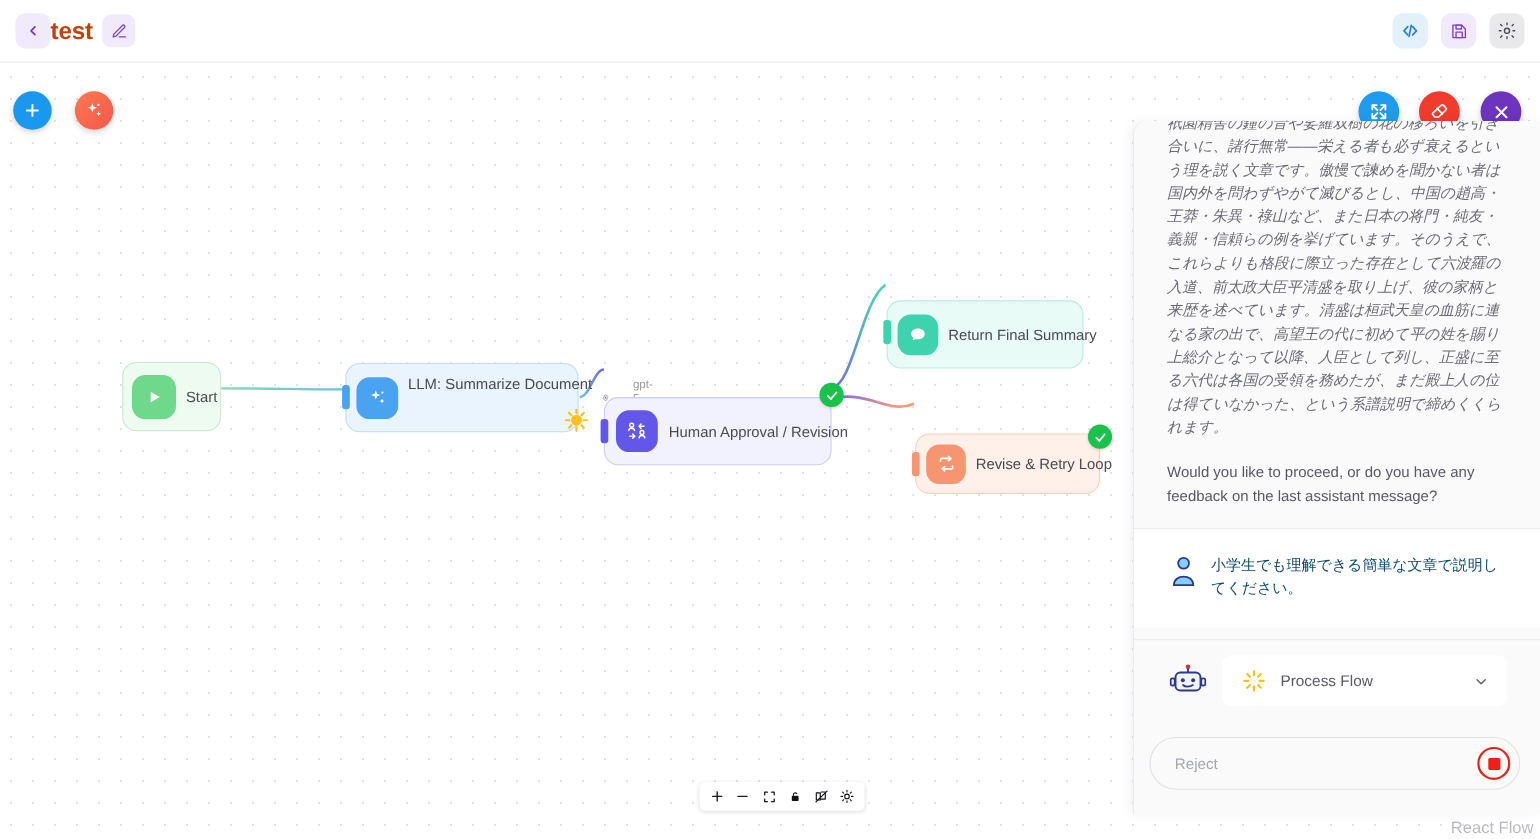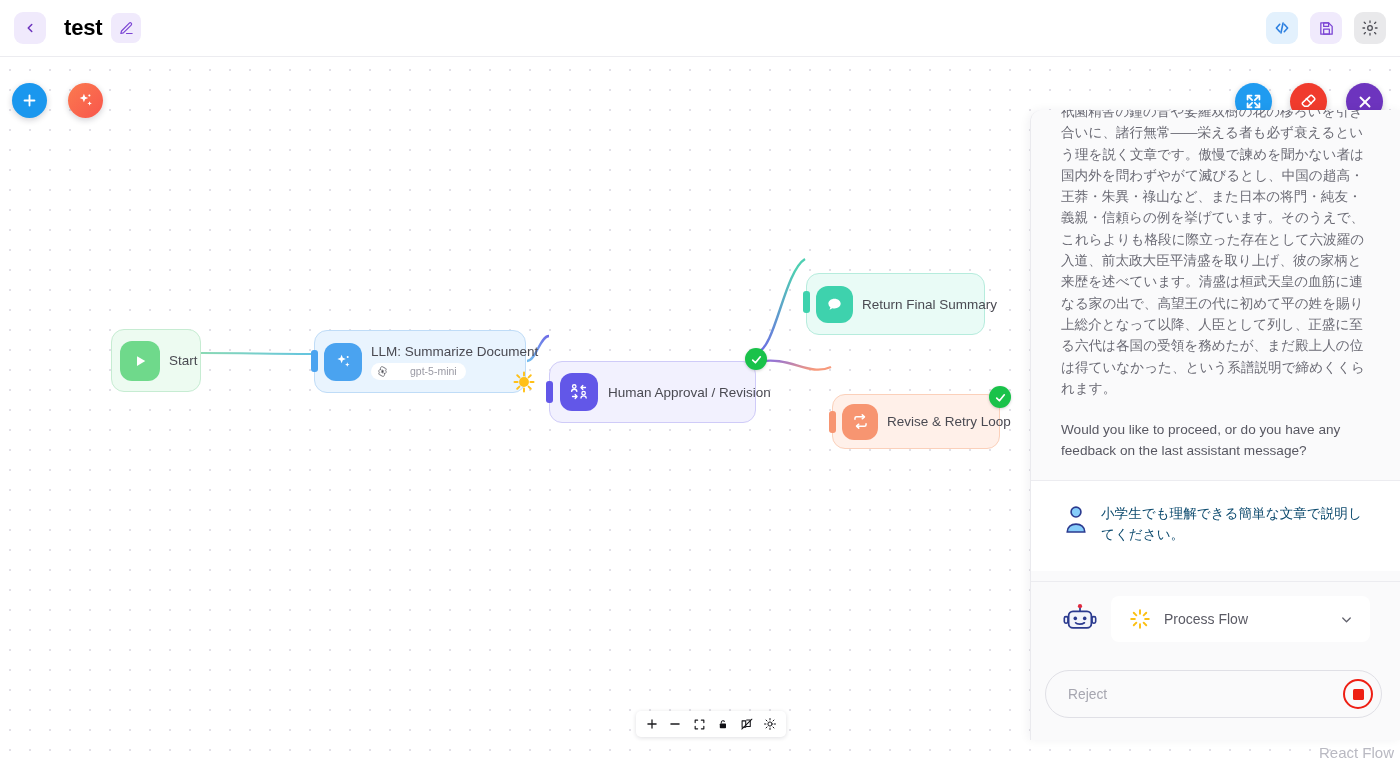--- a/index.html
+++ b/index.html
@@ -22,22 +22,22 @@
     z-index: 40;
   }
   .back-btn {
     width: 32px; height: 32px; margin-left: 14px;
     border-radius: 9px; background: #f0eafc;
     display: flex; align-items: center; justify-content: center;
     cursor: pointer; border: none;
   }
   .back-btn svg { display: block; }
   .proj-title {
-    margin-left: 18px; font-size: 22px; font-weight: 700;
-    color: #000000; letter-spacing: -0.2px;
+    font-size: 22px; font-weight: 700;
+    color: #c2410c; letter-spacing: -0.2px;
   }
   .edit-btn {
     width: 30px; height: 30px; margin-left: 9px;
     border-radius: 8px; background: #f0eafc;
     display: flex; align-items: center; justify-content: center;
     cursor: pointer;
   }
   .topbar-right {
     margin-left: auto; margin-right: 14px;
     display: flex; align-items: center; gap: 12px;
@@ -111,21 +111,21 @@
   }
   .n-start .node-icon { width: 40px; height: 40px; background: #6fd98b; }
 
   
   .n-llm {
     left: 314px; top: 273px; width: 212px; height: 63px;
     background: #e9f4fe; border: 1px solid #bfdcf7;
     padding-left: 9px; gap: 9px; flex-direction: row;
   }
   .n-llm .node-icon { width: 38px; height: 38px; background: #4aa3f0; }
-  .llm-text { display: flex; flex-direction: column; gap: 4px; }
+  .llm-text { display: flex; flex-direction: row; gap: 4px; }
   .llm-title { font-size: 13.5px; color: #4a4a52; white-space: nowrap; }
   .model-chip {
     display: inline-flex; align-items: center; gap: 21px;
     background: #ffffff; border-radius: 11px;
     padding: 2px 9px 2px 5px; width: fit-content;
   }
   .model-chip span { font-size: 10.5px; color: #9a9aa4; }
 
   
   .n-human {
@@ -189,21 +189,21 @@
   }
   .chat-scroll {
     flex: 1 1 auto; overflow: hidden; position: relative;
   }
   .msg-assistant {
     background: #fafafb; padding: 0px 30px 18px 30px;
   }
   .msg-body {
     font-size: 13.6px; line-height: 21.3px; color: #6a6a74;
   }
-  .msg-body.clip-top { margin-top: -9px; }
+  .msg-body.clip-top { margin-top: -9px; font-style: italic; }
   .msg-question {
     font-size: 13.6px; line-height: 21.3px; color: #585862;
     margin-top: 20px;
   }
   .divider { height: 1px; background: #ececf0; }
   .msg-user {
     display: flex; gap: 12px; padding: 22px 30px 26px 32px;
     background: #ffffff;
   }
   .msg-user .u-text {

